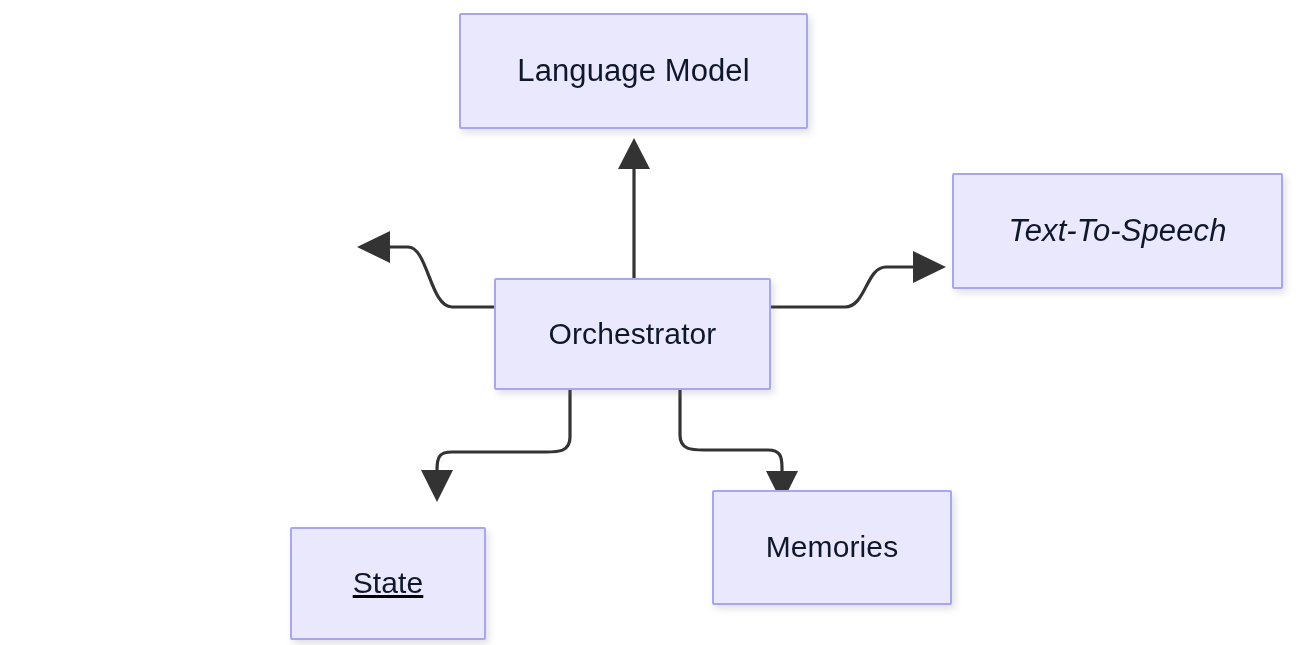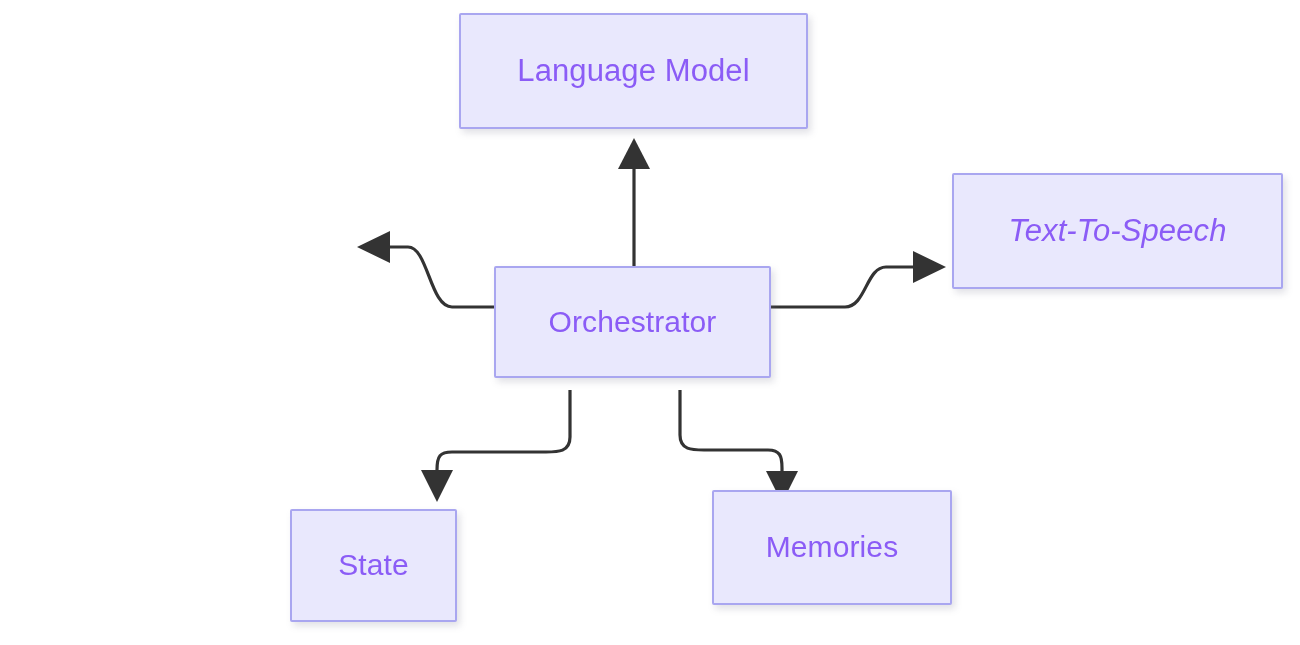--- a/index.html
+++ b/index.html
@@ -31,34 +31,34 @@
     box-sizing: border-box;
     background: #e9e8fd;
     border: 2px solid #a9a6f0;
     border-radius: 2px;
     box-shadow: 3px 4px 7px rgba(120,120,140,0.22);
     display: flex;
     align-items: center;
     justify-content: center;
   }
   .node-label {
-    color: #8b5cf6;
+    color: #0f172a;
     font-family: "Liberation Sans", sans-serif;
     font-size: 30px;
     line-height: 1.15;
     letter-spacing: 0.1px;
     white-space: nowrap;
     text-align: center;
   }
   
   #node-language-model   { left: 459px; top: 13px;  width: 349px; height: 116px; }
   #node-speech-to-text   { left: 16px;  top: 142px; width: 332px; height: 117px; }
   #node-text-to-speech   { left: 952px; top: 173px; width: 331px; height: 116px; }
-  #node-orchestrator     { left: 494px; top: 266px; width: 277px; height: 112px; }
-  #node-state           { left: 290px; top: 509px; width: 167px; height: 113px; }
+  #node-orchestrator     { left: 494px; top: 278px; width: 277px; height: 112px; }
+  #node-state           { left: 290px; top: 527px; width: 196px; height: 113px; text-decoration: underline; }
   #node-memories        { left: 712px; top: 490px; width: 240px; height: 115px; }
 
   #node-language-model .node-label { font-size: 31px; }
   #node-speech-to-text .node-label { font-size: 31px; }
   #node-text-to-speech .node-label { font-size: 31px; font-style: italic; }
   #node-orchestrator .node-label   { font-size: 30px; }
   #node-state .node-label          { font-size: 30px; }
   #node-memories .node-label       { font-size: 30px; }
 </style>
 </head>

